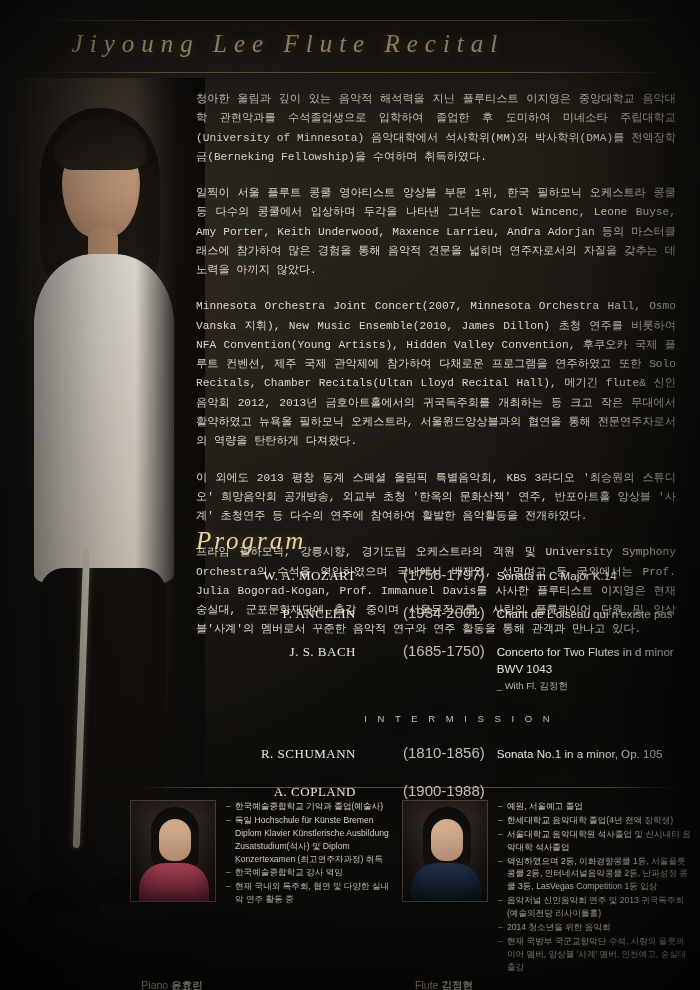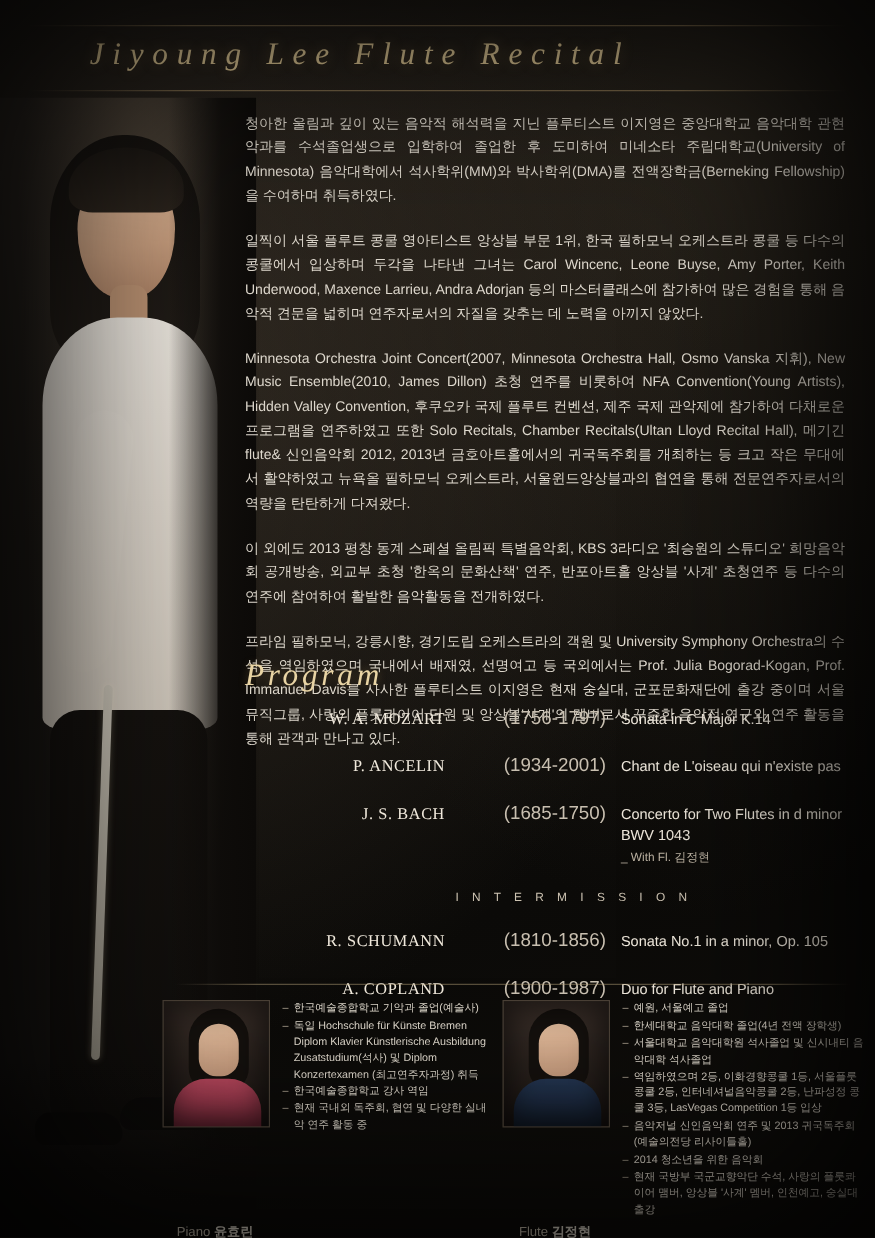--- a/index.html
+++ b/index.html
@@ -122,21 +122,21 @@
   .bio{
     position:absolute;
     left:196px;top:90px;width:480px;
   }
   .bio p{
     margin:0 0 17px 0;
     font-size:11.2px;
     line-height:1.72;
     text-align:justify;
     color:#ded8cd;
-    font-family:Liberation Sans, sans-serif;
+    font-family:Liberation Mono, monospace;
   }
 
   
   .program-title{
     position:absolute;left:196px;top:527px;
     font-family:"Liberation Serif", serif;
     font-style:italic;
     font-size:25px;
     letter-spacing:3px;
     color:#e9d4a4;
@@ -311,24 +311,21 @@
   <div class="prow">
     <span class="pcomposer">R. SCHUMANN</span>
     <span class="pyear">(1810-1856)</span>
     <span class="pworkwrap">
       <span class="pwork">Sonata No.1 in a minor, Op. 105</span>
     </span>
   </div>
 
   <div class="prow">
     <span class="pcomposer">A. COPLAND</span>
-    <span class="pyear">(1900-1987)</span>
-    <span class="pworkwrap">
-      <span class="pwork">Duo for Flute and Piano</span>
-    </span>
+    <span class="pyear">(1900-1988)</span>
   </div>
 
 </div>
 
 <div class="sep"></div>
 
 <div class="performers">
 
   <div class="card piano">
     <div class="card-wrap">

